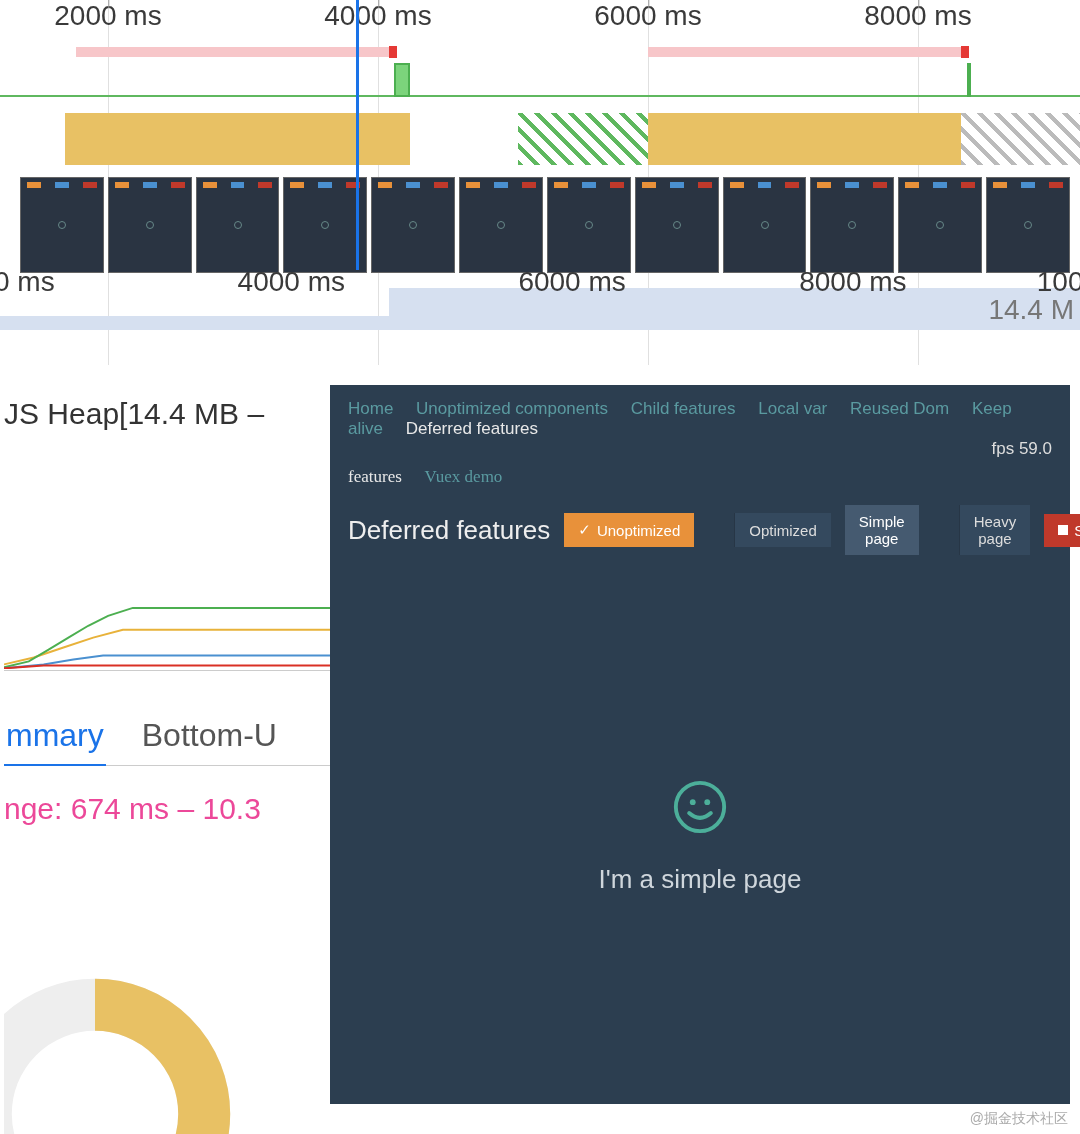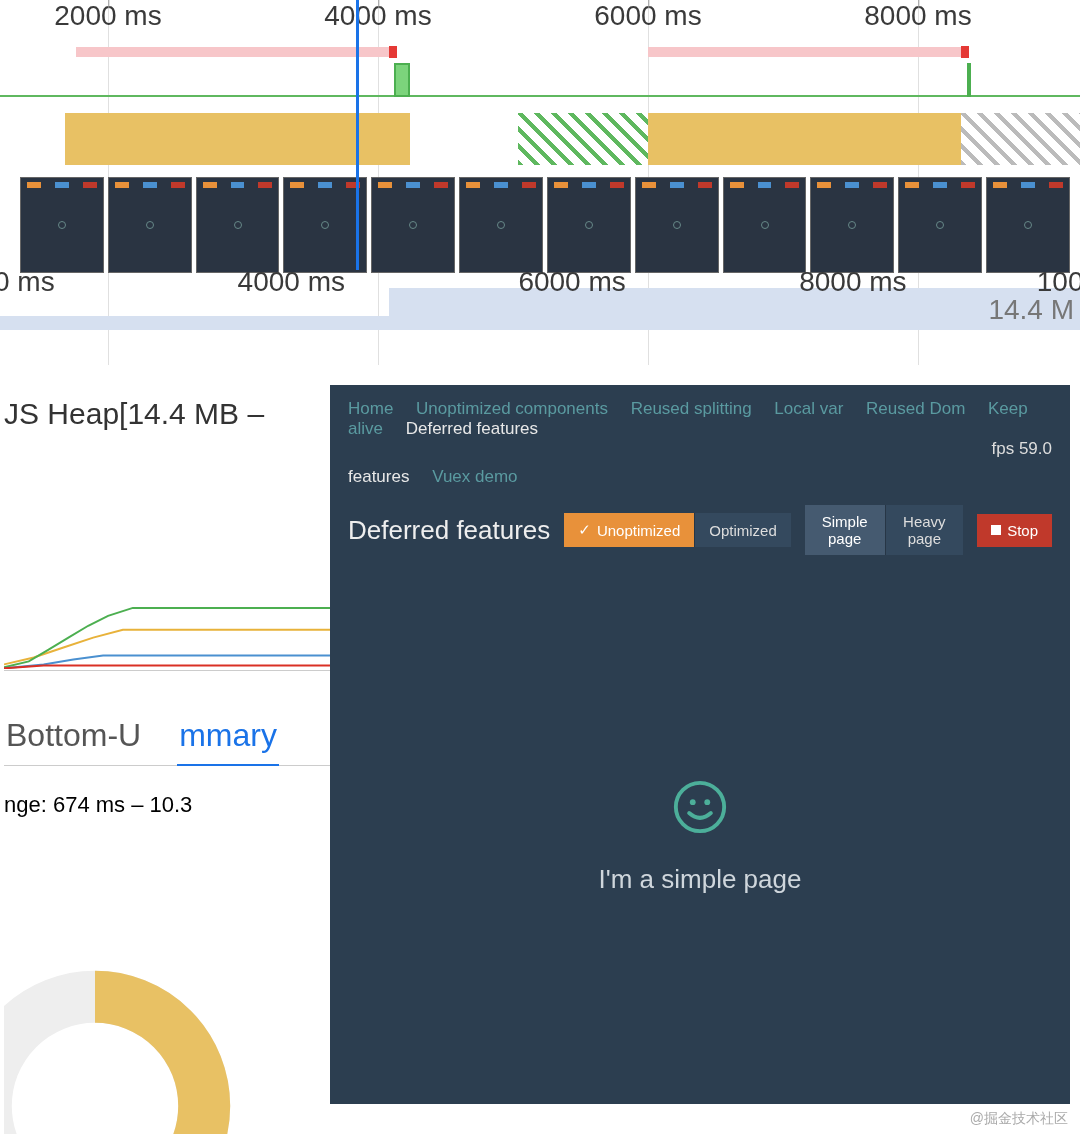--- a/index.html
+++ b/index.html
@@ -65,43 +65,43 @@
   
   .lower-left { position:absolute; left:0; top:385px; width:335px; bottom:0; padding:6px 4px; }
   .heap-label { font-size:30px; color:#333; margin:6px 0 18px; white-space:nowrap; overflow:hidden; }
   .heap-chart {
     margin-top:60px; height:180px; border:1px solid #ccc; border-width:0 0 1px 0; position:relative;
   }
   .heap-chart svg { position:absolute; inset:0; }
   .tabs-bar { margin-top:40px; display:flex; gap:34px; font-size:32px; color:#555; border-bottom:1px solid #ccc; }
   .tabs-bar .tab { padding:6px 2px 10px; }
   .tabs-bar .tab.active { color:#1a73e8; border-bottom:2px solid #1a73e8; margin-bottom:-1px; }
-  .range-label { margin-top:26px; font-size:22px; color:#000000; white-space:nowrap; overflow:hidden; }
+  .range-label { margin-top:26px; font-size:30px; color:#ec4899; white-space:nowrap; overflow:hidden; }
   .donut { margin-top:80px; width:260px; height:260px; position:relative; }
   .donut svg { width:100%; height:100%; }
 
   
   .app {
     position:absolute; left:330px; top:385px; right:10px; bottom:30px;
     background:#2c3e50; color:#e8e8e8; font-size:17px;
     display:flex; flex-direction:column;
   }
   .app-nav { padding:14px 18px 6px; }
   .app-nav .links { display:inline-block; }
   .app-nav a { color:#5a9aa0; margin-right:18px; text-decoration:none; }
   .app-nav a.active { color:#e8e8e8; }
   .fps-counter { float:right; color:#ddd; }
   .app-sub { padding:2px 18px 10px; }
-  .app-sub a { color:#5a9aa0; margin-right:18px; text-decoration:none; }
+  .app-sub a { color:#5a9aa0; margin-right:18px; text-decoration:none;font-family:Liberation Serif, serif; }
 
   .app-header {
     display:flex; align-items:center; gap:14px; padding:8px 18px 14px;
   }
   .app-title { font-size:26px; color:#eee; flex:0 0 auto; margin-right:auto; }
-  .btn-group { display:flex; }
+  .btn-group { display:flex;gap:40px; }
   .btn {
     padding:8px 14px; font-size:15px; background:#34495e; color:#ddd; border:none;
     cursor:pointer; display:flex; align-items:center; gap:6px;
   }
   .btn + .btn { border-left:1px solid rgba(0,0,0,.25); }
   .btn.orange { background:#e8913a; color:#fff; }
   .btn.selected { background:#455a70; color:#fff; }
   .btn.red { background:#c0392b; color:#fff; }
   .btn .check::before { content:"✓"; }
   .btn .stop-sq { width:10px; height:10px; background:#fff; display:inline-block; }
@@ -210,40 +210,40 @@
   <div class="heap-chart">
     <svg viewBox="0 0 330 180" preserveAspectRatio="none">
       <polyline points="0,175 30,168 60,158 90,148 120,140 330,140" fill="none" stroke="#e8b23a" stroke-width="2"></polyline>
       <polyline points="0,178 25,172 45,160 65,148 85,136 105,126 130,118 330,118" fill="none" stroke="#4caf50" stroke-width="2"></polyline>
       <polyline points="0,179 40,175 70,170 100,166 330,166" fill="none" stroke="#4a90d0" stroke-width="2"></polyline>
       <polyline points="0,179 40,176 330,176" fill="none" stroke="#d93025" stroke-width="2"></polyline>
     </svg>
   </div>
 
   <div class="tabs-bar">
+    <span class="tab active">mmary</span>
     <span class="tab">Bottom-U</span>
-    <span class="tab active">mmary</span>
   </div>
 
   <div class="range-label">nge: 674 ms – 10.3</div>
 
   <div class="donut">
     <svg viewBox="0 0 100 100">
       <circle cx="35" cy="80" r="42" fill="none" stroke="#eeeeee" stroke-width="20"></circle>
       <circle cx="35" cy="80" r="42" fill="none" stroke="#e8c164" stroke-width="20" stroke-dasharray="145 264" transform="rotate(-90 35 80)"></circle>
     </svg>
   </div>
 </div>
 
 <div class="app">
   <div class="app-nav">
     <span class="links">
       <a href="#">Home</a>
       <a href="#">Unoptimized components</a>
-      <a href="#">Reused splitting</a>
+      <a href="#">Child features</a>
       <a href="#">Local var</a>
       <a href="#">Reused Dom</a>
       <a href="#">Keep alive</a>
       <a href="#" class="active">Deferred features</a>
     </span>
     <span class="fps-counter">fps 59.0</span>
   </div>
   <div class="app-sub">
     <a href="#" class="active" style="color:#e8e8e8;margin-right:18px">features</a>
     <a href="#">Vuex demo</a>

